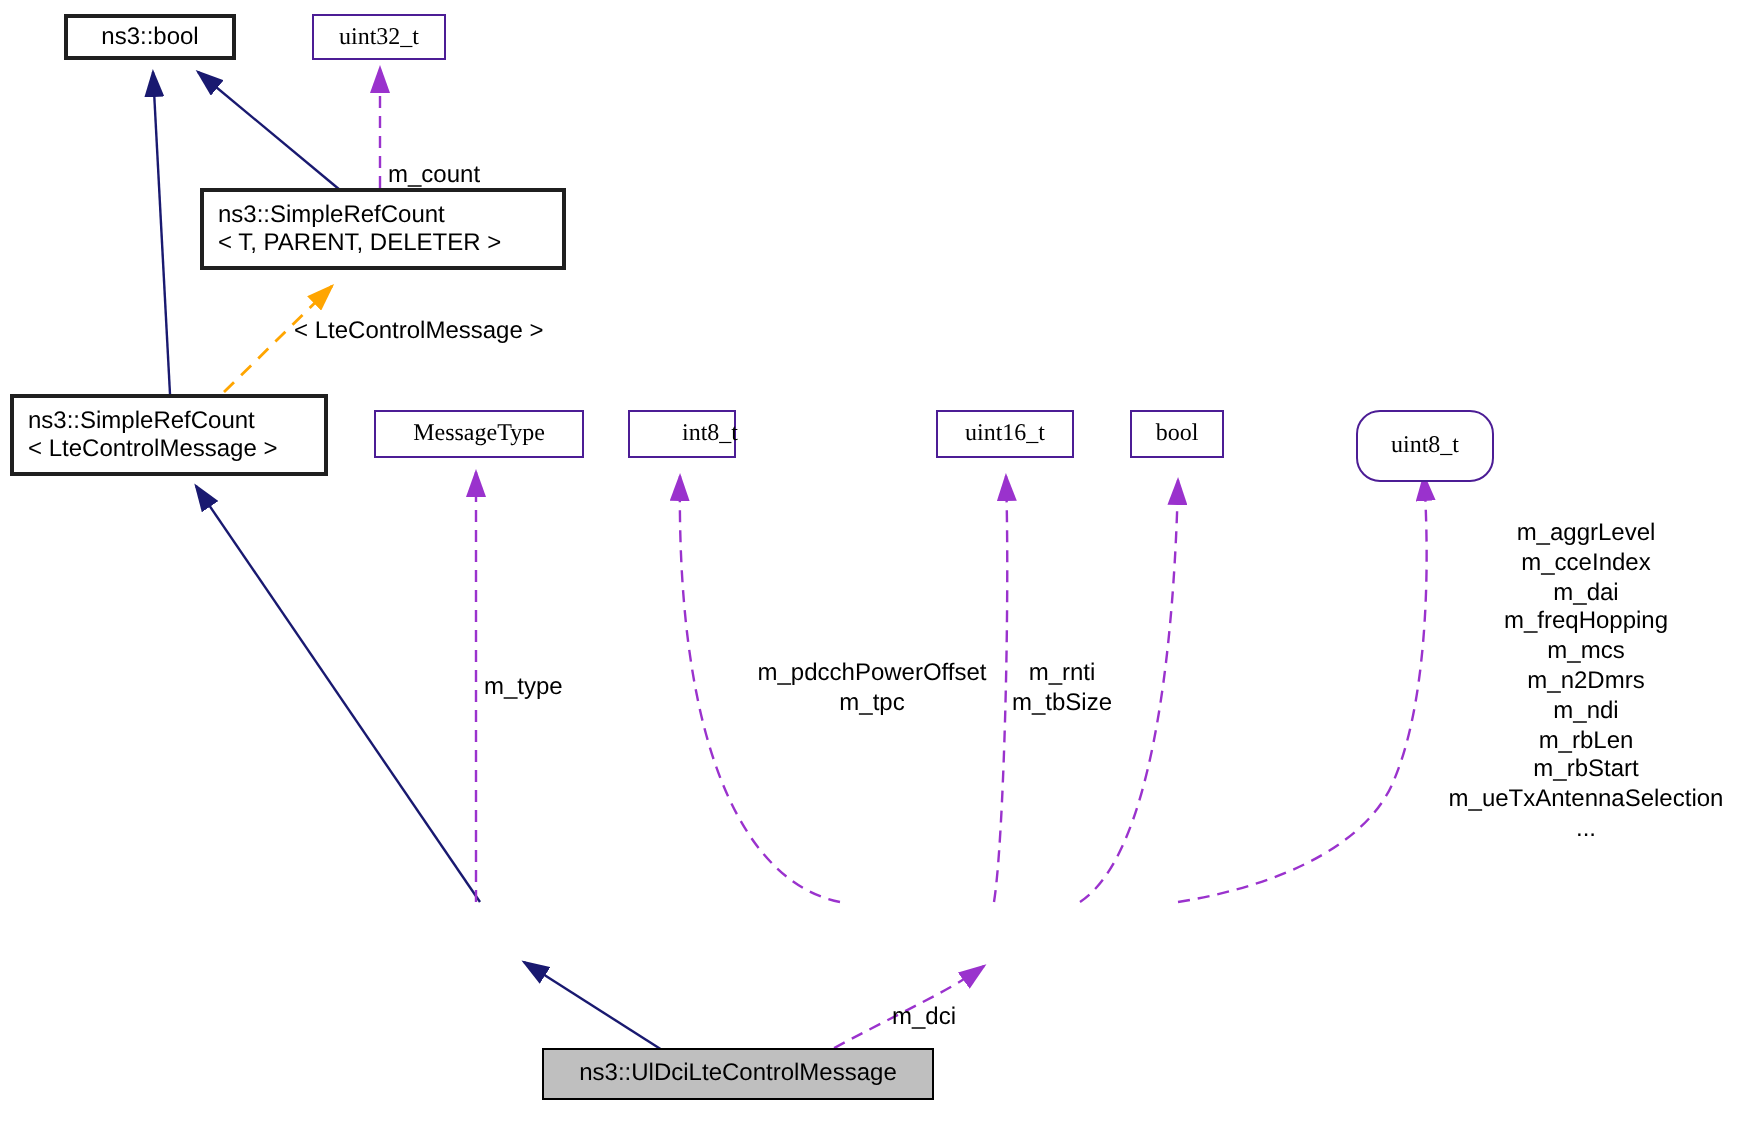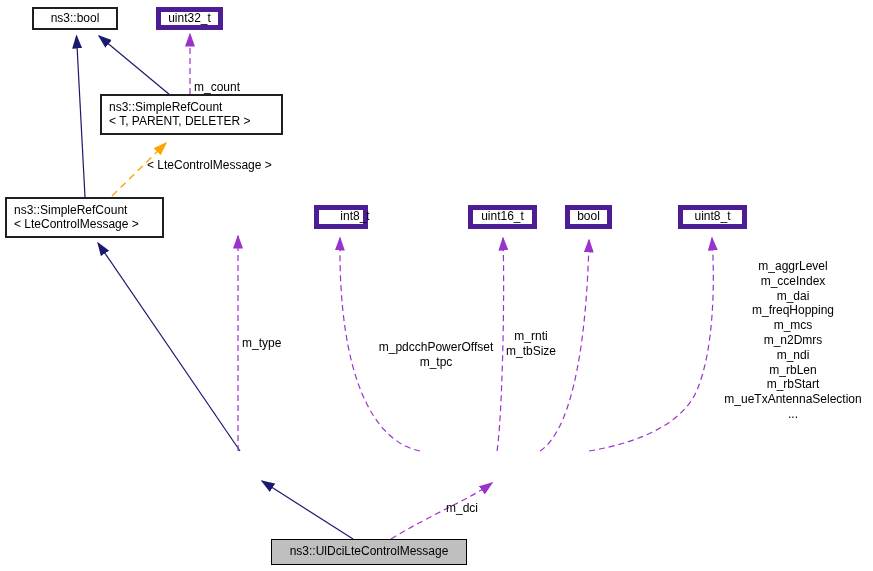--- a/index.html
+++ b/index.html
@@ -9,21 +9,21 @@
     overflow:hidden;
   }
   .edges{position:absolute;left:0;top:0;width:873px;height:571px;}
   .node{
     position:absolute;background:#ffffff;box-sizing:border-box;
     display:flex;align-items:center;justify-content:center;
     text-align:center;white-space:pre-line;line-height:13.5px;
   }
   .node.cls{border:1.5px solid #000000;}
   .node.cls-bold{border:2px solid #1f1f1f;}
-  .node.type{border:5px solid #4c1d95;}
+  .node.type{border:1px solid #4c1d95;font-family:Liberation Serif, serif;}
   .node.two-line{justify-content:flex-start;text-align:left;padding-left:7px;}
   .node.highlight{background:#bfbfbf;}
   .elabel{position:absolute;white-space:pre-line;line-height:14.5px;}
   .elabel.center{text-align:center;}
 </style>
 </head>
 <body>
 
 <div class="canvas">
 
@@ -59,40 +59,41 @@
   <div class="node cls-bold" style="left:32px;top:7px;width:86px;height:23px;">ns3::bool</div>
 
   <div class="node type" style="left:156px;top:7px;width:67px;height:23px;">uint32_t</div>
 
   <div class="node cls-bold two-line" style="left:100px;top:94px;width:183px;height:41px;">ns3::SimpleRefCount
 &lt; T, PARENT, DELETER &gt;</div>
 
   <div class="node cls-bold two-line" style="left:5px;top:197px;width:159px;height:41px;">ns3::SimpleRefCount
 &lt; LteControlMessage &gt;</div>
 
+  <div class="node type" style="left:187px;top:205px;width:105px;height:24px;">MessageType</div>
 
   <div class="node type" style="left:314px;top:205px;width:54px;height:24px;padding-left:28px;">int8_t</div>
 
   <div class="node type" style="left:468px;top:205px;width:69px;height:24px;">uint16_t</div>
 
   <div class="node type" style="left:565px;top:205px;width:47px;height:24px;">bool</div>
 
-  <div class="node type" style="left:678px;top:205px;width:69px;height:24px;">uint8_t</div>
+  <div class="node type" style="left:678px;top:205px;width:69px;height:36px;border-radius:12px;">uint8_t</div>
 
 
 
-  <div class="node cls highlight" style="left:271px;top:539px;width:196px;height:26px;">ns3::UlDciLteControlMessage</div>
+  <div class="node cls highlight" style="left:271px;top:524px;width:196px;height:26px;">ns3::UlDciLteControlMessage</div>
 
   <div class="elabel" style="left:194px;top:56px;margin-top:24px;">m_count</div>
 
   <div class="elabel" style="left:147px;top:158px;">&lt; LteControlMessage &gt;</div>
 
   <div class="elabel" style="left:242px;top:336px;">m_type</div>
 
-  <div class="elabel center" style="left:371px;top:329px;width:130px;margin-top:11px;">m_pdcchPowerOffset
+  <div class="elabel center" style="left:371px;top:329px;width:130px;">m_pdcchPowerOffset
 m_tpc</div>
 
   <div class="elabel center" style="left:499px;top:329px;width:64px;">m_rnti
 m_tbSize</div>
 
 
   <div class="elabel center" style="left:714px;top:259px;width:158px;line-height:14.8px;">m_aggrLevel
 m_cceIndex
 m_dai
 m_freqHopping

